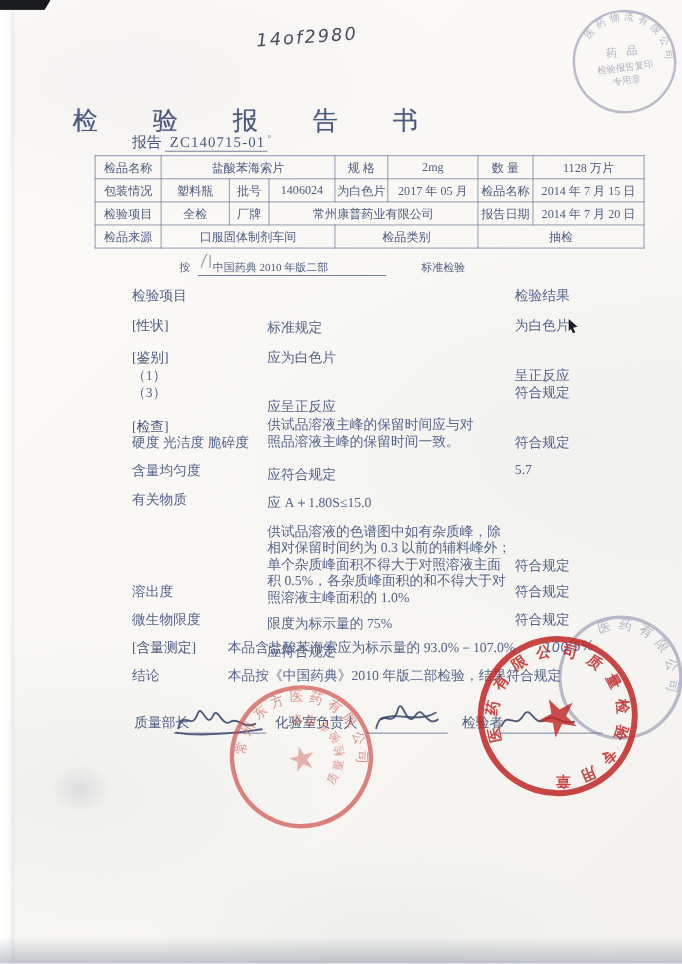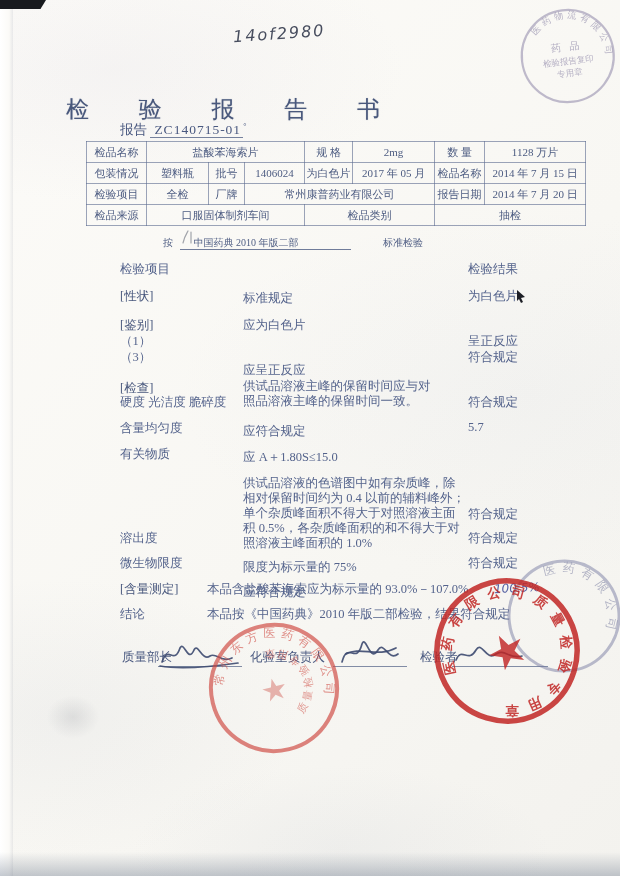--- a/index.html
+++ b/index.html
@@ -197,21 +197,21 @@
     <span class="ci">含量均匀度</span>
     <span class="cs">应 A＋1.80S≤15.0</span>
     <span class="cr">5.7</span>
   </div>
 
   <div class="r" style="top:446px">
     <span class="ci">有关物质</span>
     <span class="cs">供试品溶液的色谱图中如有杂质峰，除</span>
   </div>
   <div class="r" style="top:461px">
-    <span class="cs">相对保留时间约为 0.4 以前的辅料峰外；</span>
+    <span class="cs">相对保留时间约为 0.3 以前的辅料峰外；</span>
   </div>
   <div class="r" style="top:476px">
     <span class="cs">单个杂质峰面积不得大于对照溶液主面</span>
   </div>
   <div class="r" style="top:491px">
     <span class="cs">积 0.5%，各杂质峰面积的和不得大于对</span>
   </div>
   <div class="r" style="top:506px">
     <span class="cs">照溶液主峰面积的 1.0%</span>
     <span class="cr">符合规定</span>

